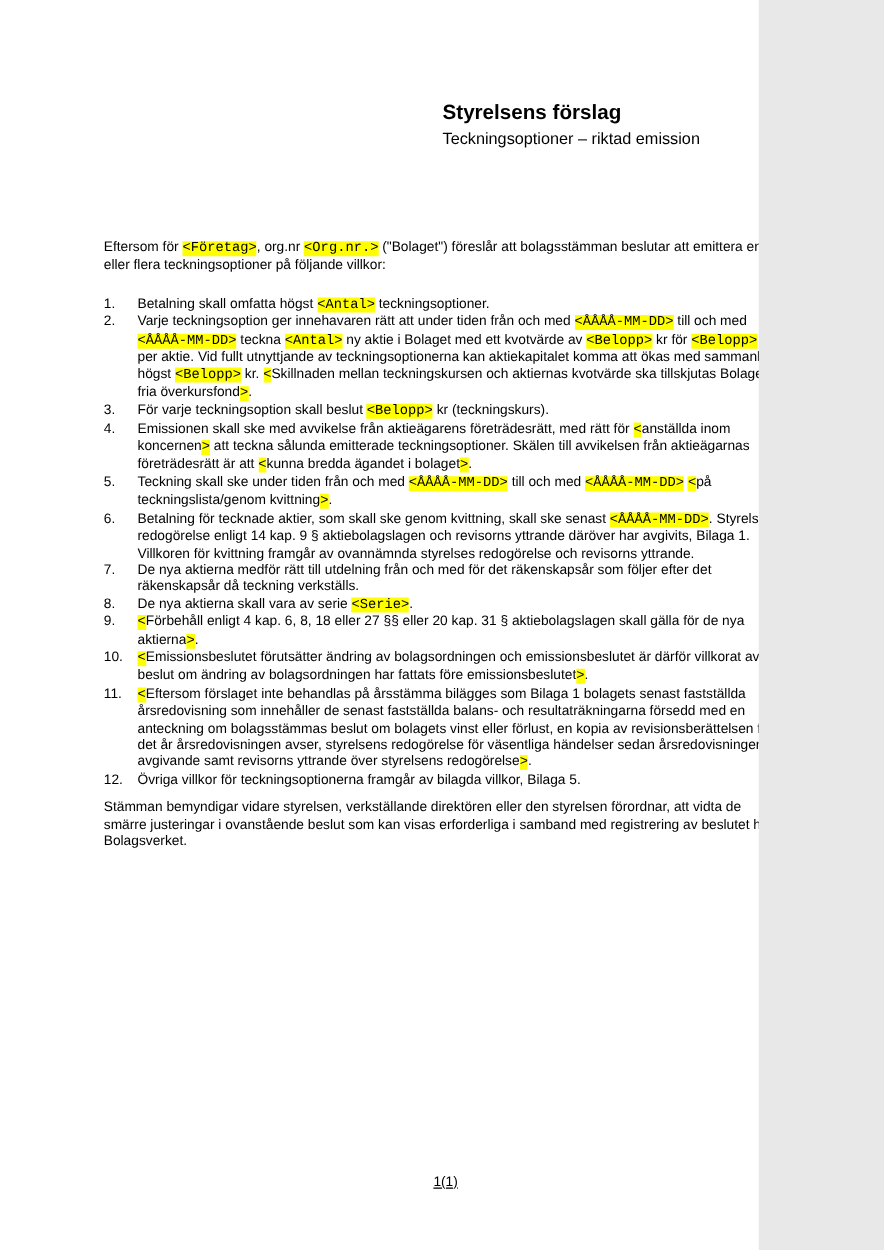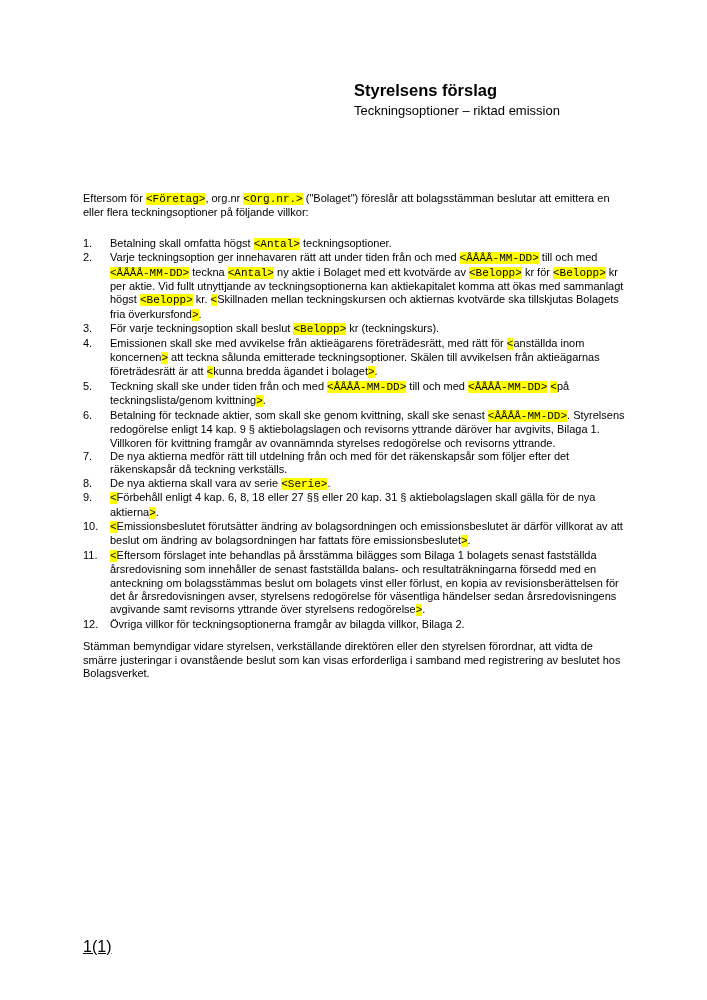--- a/index.html
+++ b/index.html
@@ -4,21 +4,21 @@
 <style>
   * { margin: 0; padding: 0; box-sizing: border-box; }
   html, body { width: 707px; height: 1000px; }
   body {
     background: #e8e8e8;
     font-family: "Liberation Sans", sans-serif;
     color: #000;
   }
   .page {
     position: relative;
-    width: 707px;
+    width: 607px;
     height: 1000px;
     background: var(--page-bg, #ffffff);
     overflow: hidden;
   }
   .doc-header {
     position: absolute;
     left: 354px;
     top: 81px;
   }
   .doc-title {
@@ -50,21 +50,22 @@
     width: 27px;
   }
   .list-item .item-text { flex: 1; }
   .closing { margin-top: 9px; }
   .hl { background: var(--hl, #ffff00); font-family: Liberation Mono, monospace; }
   .doc-footer {
     position: absolute;
     left: 83px;
     top: 940px;
     width: 547px;
-    font-size: 16px;
+    text-align: center;
+    font-size: 11px;
     line-height: 13.4px;
     text-decoration: underline;
   }
 </style>
 </head>
 <body>
 
 <div class="page">
 
   <div class="doc-header">
@@ -126,21 +127,21 @@
     <span class="item-text"><span class="hl">&lt;</span><span>Emissionsbeslutet förutsätter ändring av bolagsordningen och emissionsbeslutet är därför villkorat av att beslut om ändring av bolagsordningen har fattats före emissionsbeslutet</span><span class="hl">&gt;</span><span>.</span></span>
   </li>
 
   <li class="list-item">
     <span class="num">11.</span>
     <span class="item-text"><span class="hl">&lt;</span><span>Eftersom förslaget inte behandlas på årsstämma bilägges som Bilaga 1 bolagets senast fastställda årsredovisning som innehåller de senast fastställda balans- och resultaträkningarna försedd med en anteckning om bolagsstämmas beslut om bolagets vinst eller förlust, en kopia av revisionsberättelsen för det år årsredovisningen avser, styrelsens redogörelse för väsentliga händelser sedan årsredovisningens avgivande samt revisorns yttrande över styrelsens redogörelse</span><span class="hl">&gt;</span><span>.</span></span>
   </li>
 
   <li class="list-item">
     <span class="num">12.</span>
-    <span class="item-text"><span>Övriga villkor för teckningsoptionerna framgår av bilagda villkor, Bilaga 2.</span></span>
+    <span class="item-text"><span>Övriga villkor för teckningsoptionerna framgår av bilagda villkor, Bilaga 5.</span></span>
   </li>
 </ol>
 
     <p class="closing"><span>Stämman bemyndigar vidare styrelsen, verkställande direktören eller den styrelsen förordnar, att vidta de smärre justeringar i ovanstående beslut som kan visas erforderliga i samband med registrering av beslutet hos Bolagsverket.</span></p>
   </div>
 
   <div class="doc-footer">
     <span>1(1)</span>
   </div>
 

